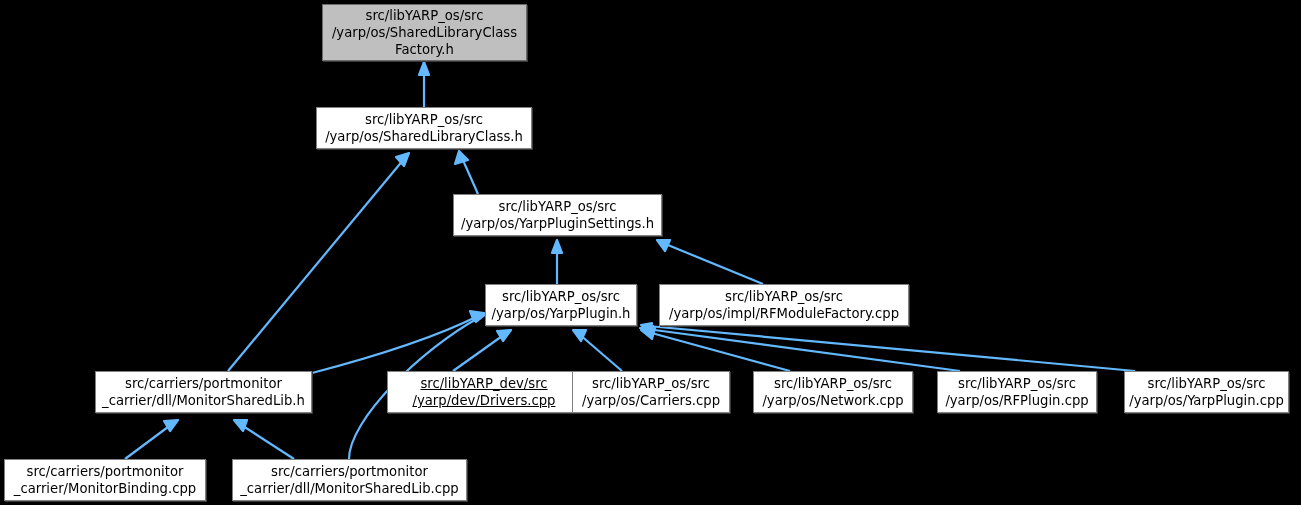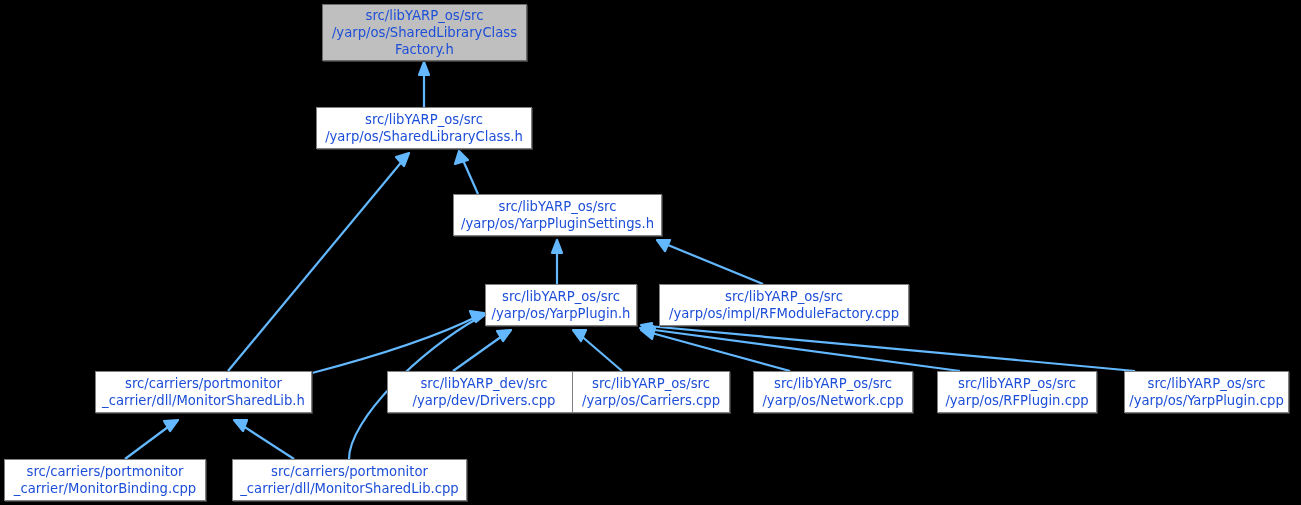--- a/index.html
+++ b/index.html
@@ -21,21 +21,21 @@
     top: 0;
     width: 1301px;
     height: 505px;
     pointer-events: none;
   }
   .node {
     position: absolute;
     box-sizing: border-box;
     border: 1px solid #808080;
     background: #ffffff;
-    color: #1d4ed8;
+    color: #000000;
     font-size: 13.2px;
     line-height: 17px;
     text-align: center;
     display: flex;
     align-items: center;
     justify-content: center;
     white-space: pre;
     z-index: 2;
     box-shadow: 1px 1px 0 #3a3a3a;
   }
@@ -89,21 +89,21 @@
       <div class="node" style="left: 316px; top: 107px; width: 216px; height: 42px;"><span class="node-label">src/libYARP_os/src
 /yarp/os/SharedLibraryClass.h</span></div>
       <div class="node" style="left: 453px; top: 194px; width: 209px; height: 42px;"><span class="node-label">src/libYARP_os/src
 /yarp/os/YarpPluginSettings.h</span></div>
       <div class="node" style="left: 485px; top: 284px; width: 152px; height: 42px;"><span class="node-label">src/libYARP_os/src
 /yarp/os/YarpPlugin.h</span></div>
       <div class="node" style="left: 659px; top: 284px; width: 250px; height: 42px;"><span class="node-label">src/libYARP_os/src
 /yarp/os/impl/RFModuleFactory.cpp</span></div>
       <div class="node" style="left: 95px; top: 371px; width: 217px; height: 42px;"><span class="node-label">src/carriers/portmonitor
 _carrier/dll/MonitorSharedLib.h</span></div>
-      <div class="node" style="left: 387px; top: 371px; width: 194px; height: 42px;"><span class="node-label">src/libYARP_dev/src
+      <div class="node" style="left: 387px; top: 371px; width: 194px; height: 42px; text-decoration: underline;"><span class="node-label">src/libYARP_dev/src
 /yarp/dev/Drivers.cpp</span></div>
       <div class="node" style="left: 572px; top: 371px; width: 158px; height: 42px;"><span class="node-label">src/libYARP_os/src
 /yarp/os/Carriers.cpp</span></div>
       <div class="node" style="left: 753px; top: 371px; width: 160px; height: 42px;"><span class="node-label">src/libYARP_os/src
 /yarp/os/Network.cpp</span></div>
       <div class="node" style="left: 937px; top: 371px; width: 160px; height: 42px;"><span class="node-label">src/libYARP_os/src
 /yarp/os/RFPlugin.cpp</span></div>
       <div class="node" style="left: 1124px; top: 371px; width: 165px; height: 42px;"><span class="node-label">src/libYARP_os/src
 /yarp/os/YarpPlugin.cpp</span></div>
       <div class="node" style="left: 4px; top: 459px; width: 202px; height: 42px;"><span class="node-label">src/carriers/portmonitor

